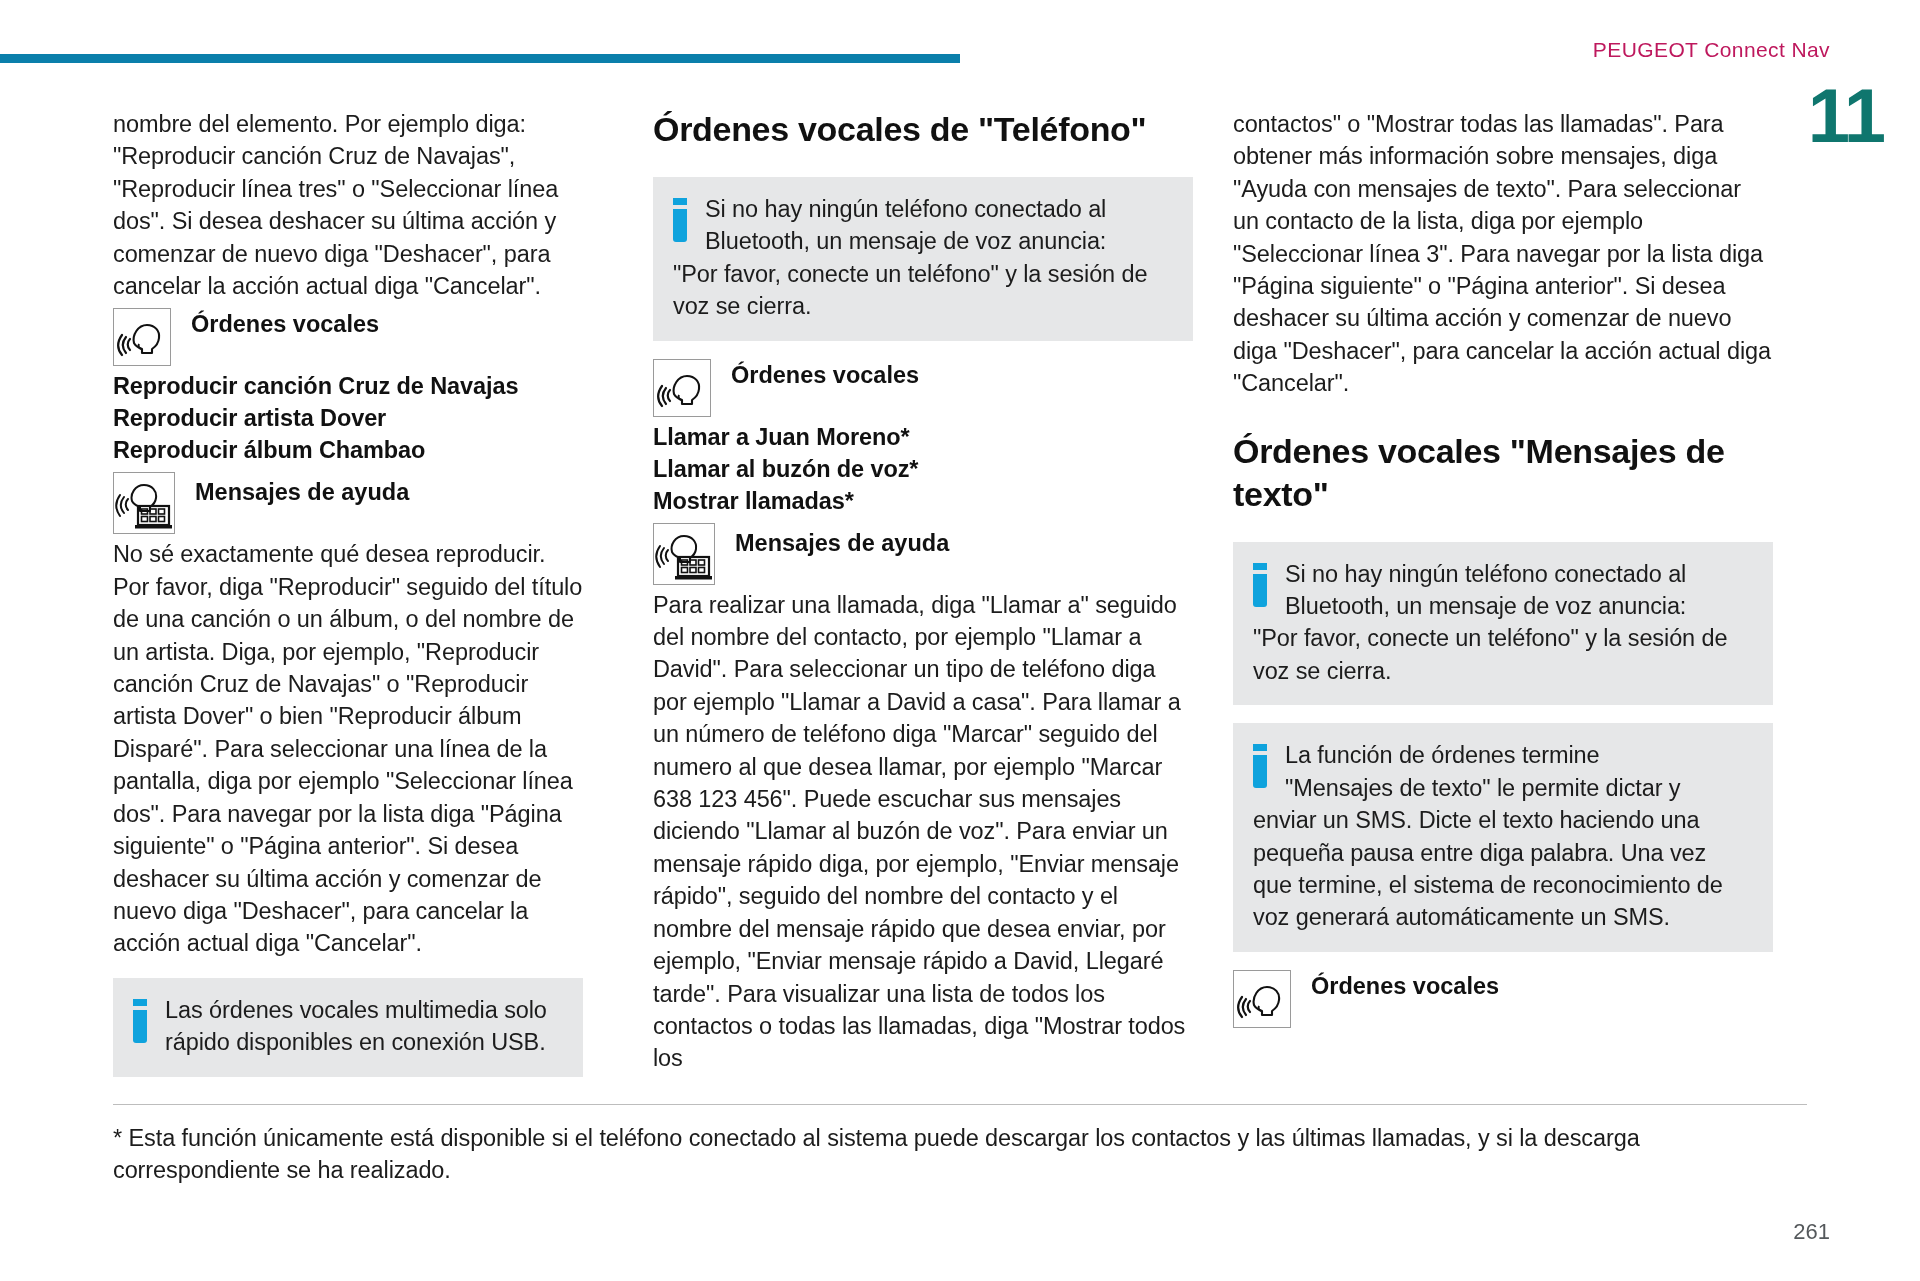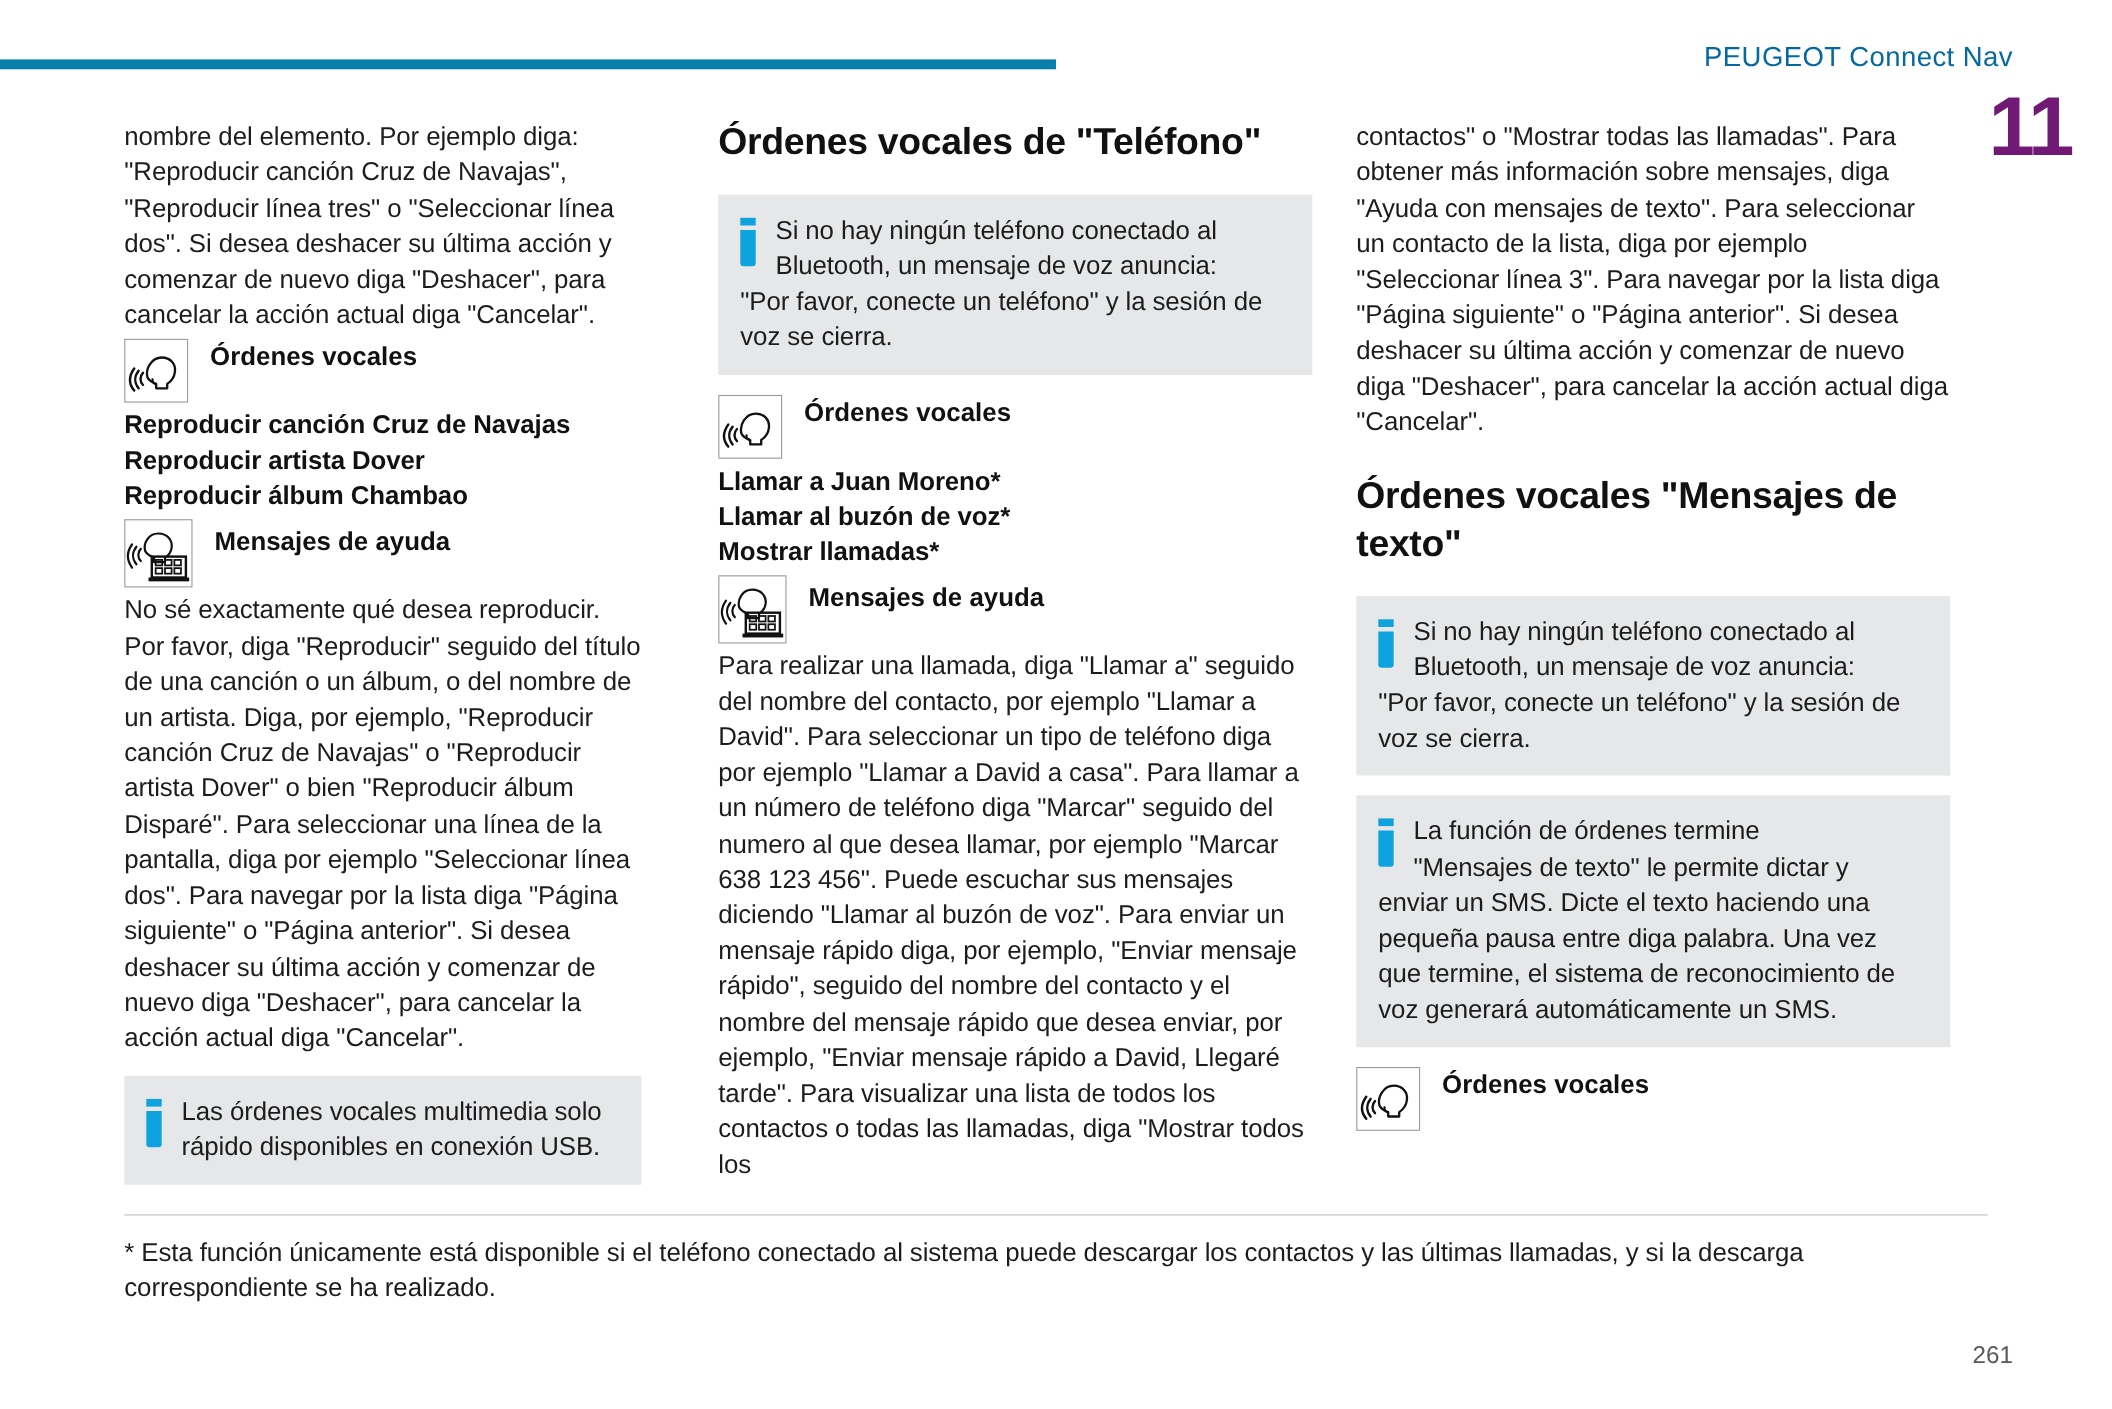--- a/index.html
+++ b/index.html
@@ -28,34 +28,34 @@
     left: 0;
     top: 54px;
     width: 960px;
     height: 9px;
     background: #0b7fab;
   }
   .header-title {
     position: absolute;
     right: 90px;
     top: 38px;
-    font-size: 25px;
+    font-size: 21px;
     letter-spacing: 0.4px;
-    color: #0369a1;
+    color: #be185d;
     font-weight: 400;
     text-align: right;
     white-space: nowrap;
   }
   .chapter-number {
     position: absolute;
     right: 36px;
     top: 78px;
     font-size: 76px;
     font-weight: 700;
-    color: #701a75;
+    color: #0f766e;
     letter-spacing: -2px;
     line-height: 1;
   }
 
   
   .columns {
     position: absolute;
     left: 0;
     top: 108px;
     width: 1920px;

